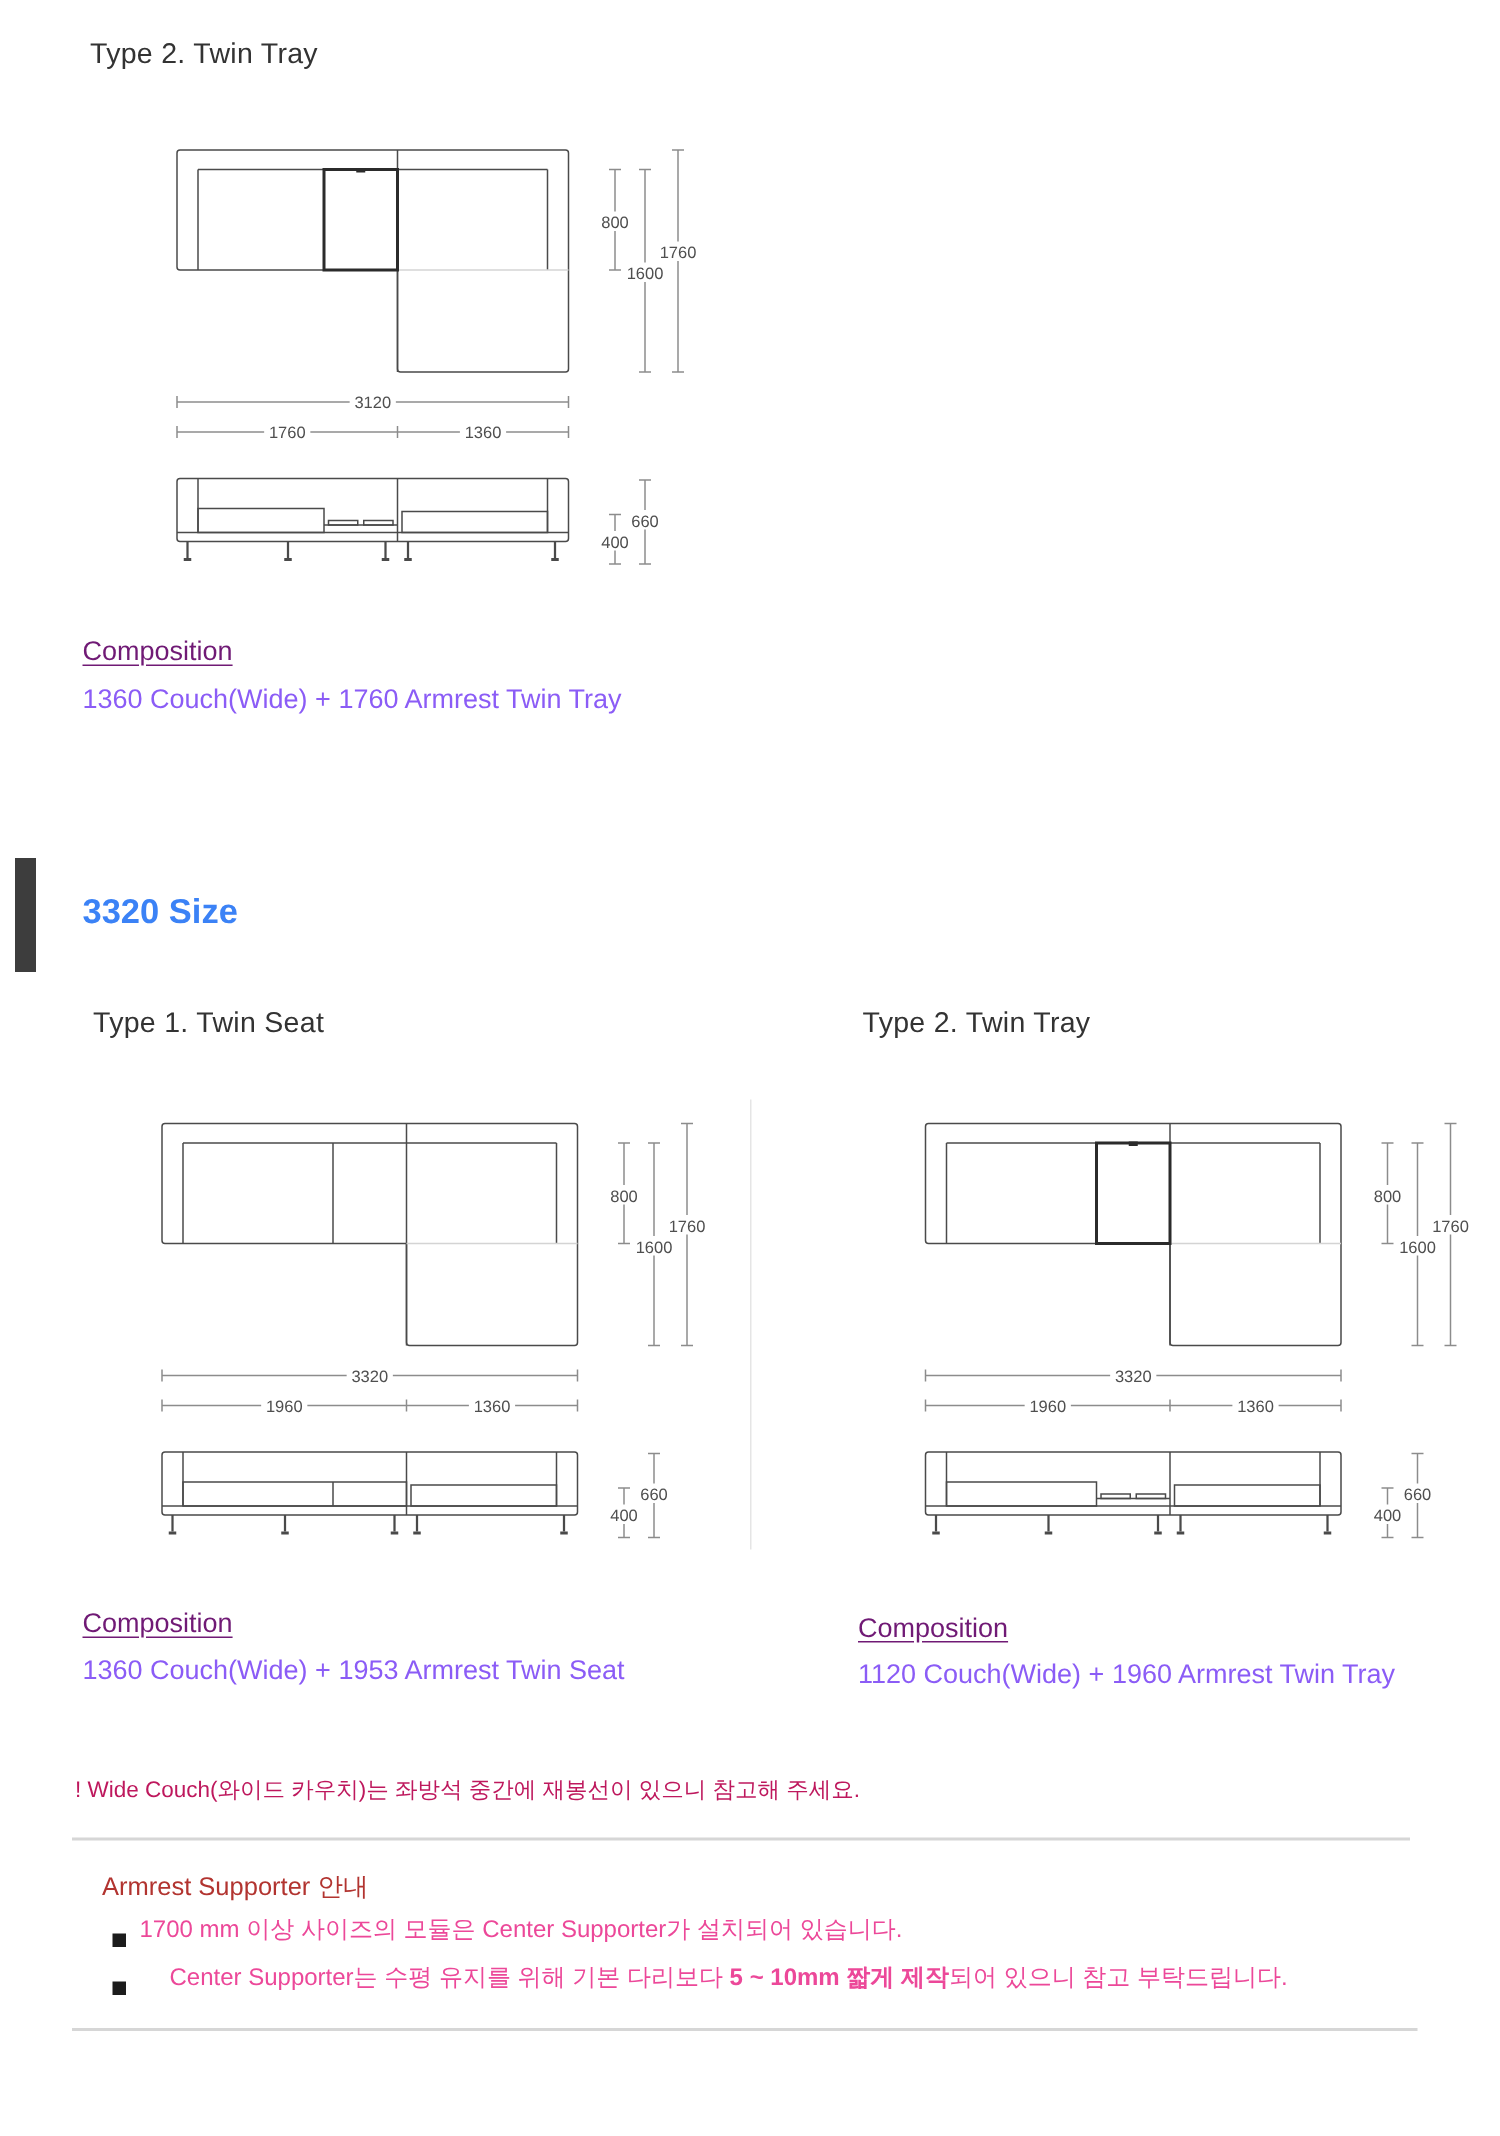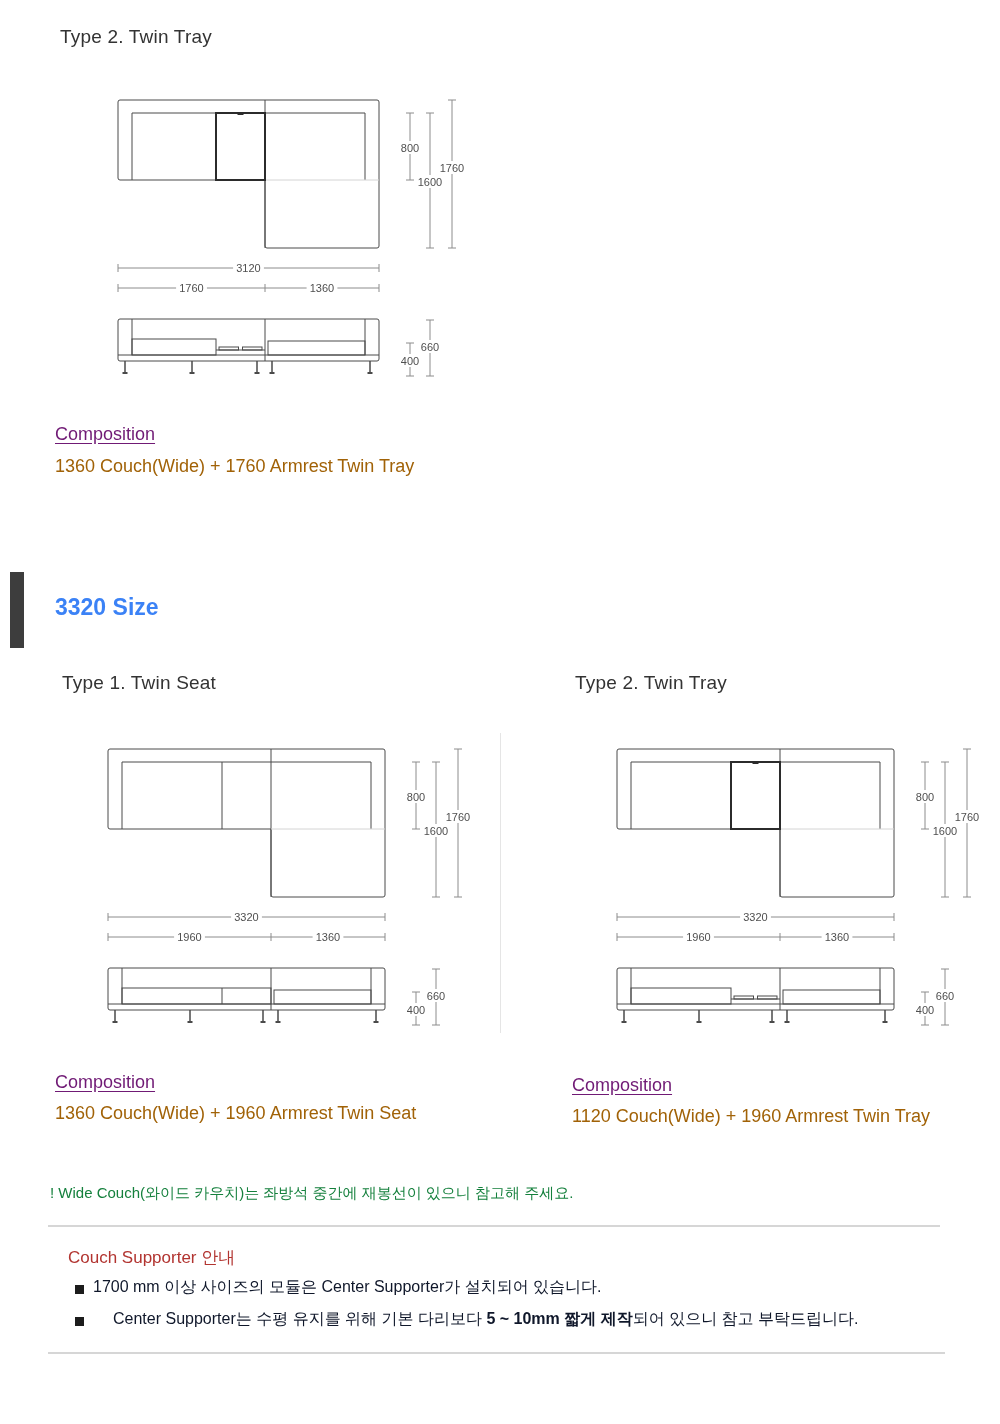--- a/index.html
+++ b/index.html
@@ -1,28 +1,28 @@
 <!DOCTYPE html>
 <html><head>
 <meta charset="utf-8">
 <style>
   html,body{margin:0;padding:0;background:#fff;}
   .page{position:relative;width:1000px;height:1424px;background:#fff;overflow:hidden;
         font-family:"Liberation Sans","DejaVu Sans",sans-serif;color:#333;padding-left:16px;}
   .abs{position:absolute;}
   .type-title{font-size:19px;color:#333;letter-spacing:0.2px;}
   .comp-label{font-size:18px;color:#701a75;text-decoration:underline;text-underline-offset:3px;}
-  .comp-value{font-size:18px;color:#a16207;}
+  .comp-value{font-size:18px;color:#8b5cf6;}
   .size-bar{width:14px;height:76px;background:#3d3d3d;}
   .size-heading{font-size:23px;font-weight:700;color:#3b82f6;}
   .hdivider{height:2px;background:#d6d6d6;}
   .vdivider{width:1px;background:#e5e5e5;}
-  .notice{font-size:15px;color:#15803d;}
+  .notice{font-size:15px;color:#be185d;}
   .sup-title{font-size:17px;color:#b23430;font-weight:500;}
-  .bullet{font-size:16px;color:#0f172a;display:flex;align-items:center;line-height:1.35;}
+  .bullet{font-size:16px;color:#ec4899;display:flex;align-items:flex-end;line-height:1.35;}
   .sq{width:9px;height:9px;background:#1c1c1c;display:inline-block;margin:5px 9px 0 0;flex:0 0 auto;}
   .bullet b{font-weight:700;}
   svg text{font-family:"Liberation Sans","DejaVu Sans",sans-serif;}
 </style>
 </head>
 <body>
 
 <div class="page">
 
   <div class="abs type-title" style="left:60px;top:26px;">Type 2. Twin Tray</div>
@@ -232,29 +232,29 @@
       <rect x="338.7" y="249" width="24.6" height="13" fill="#ffffff"></rect>
       <text x="351" y="260" text-anchor="middle" font-size="11" fill="#4f4f4f">660</text>
       <line x1="327" y1="252" x2="335" y2="252" stroke="#8c8c8c" stroke-width="1"></line>
       <line x1="327" y1="285" x2="335" y2="285" stroke="#8c8c8c" stroke-width="1"></line>
       <line x1="331" y1="252" x2="331" y2="285" stroke="#8c8c8c" stroke-width="1"></line>
       <rect x="318.7" y="263" width="24.6" height="13" fill="#ffffff"></rect>
       <text x="331" y="274" text-anchor="middle" font-size="11" fill="#4f4f4f">400</text>
     </svg>
 
   <div class="abs comp-label" style="left:55px;top:1072px;">Composition</div>
-  <div class="abs comp-value" style="left:55px;top:1103px;">1360 Couch(Wide) + 1960 Armrest Twin Seat</div>
+  <div class="abs comp-value" style="left:55px;top:1103px;">1360 Couch(Wide) + 1953 Armrest Twin Seat</div>
   <div class="abs comp-label" style="left:572px;top:1075px;">Composition</div>
   <div class="abs comp-value" style="left:572px;top:1106px;">1120 Couch(Wide) + 1960 Armrest Twin Tray</div>
 
   <div class="abs notice" style="left:50px;top:1184px;">! Wide Couch(와이드 카우치)는 좌방석 중간에 재봉선이 있으니 참고해 주세요.</div>
 
   <div class="abs hdivider" style="left:48px;top:1225px;width:892px;"></div>
 
-  <div class="abs sup-title" style="left:68px;top:1246px;">Couch Supporter 안내</div>
+  <div class="abs sup-title" style="left:68px;top:1246px;">Armrest Supporter 안내</div>
 
   <div class="abs bullet" style="left:75px;top:1276px;width:880px;">
     <span class="sq"></span>
     <span><span>1700 mm 이상 사이즈의 모듈은 Center Supporter가 설치되어 있습니다.</span><b></b><span></span></span>
   </div>
   <div class="abs bullet" style="left:75px;top:1308px;width:880px;gap:20px;">
     <span class="sq"></span>
     <span><span>Center Supporter는 수평 유지를 위해 기본 다리보다 </span><b>5 ~ 10mm 짧게 제작</b><span>되어 있으니 참고 부탁드립니다.</span></span>
   </div>
 

